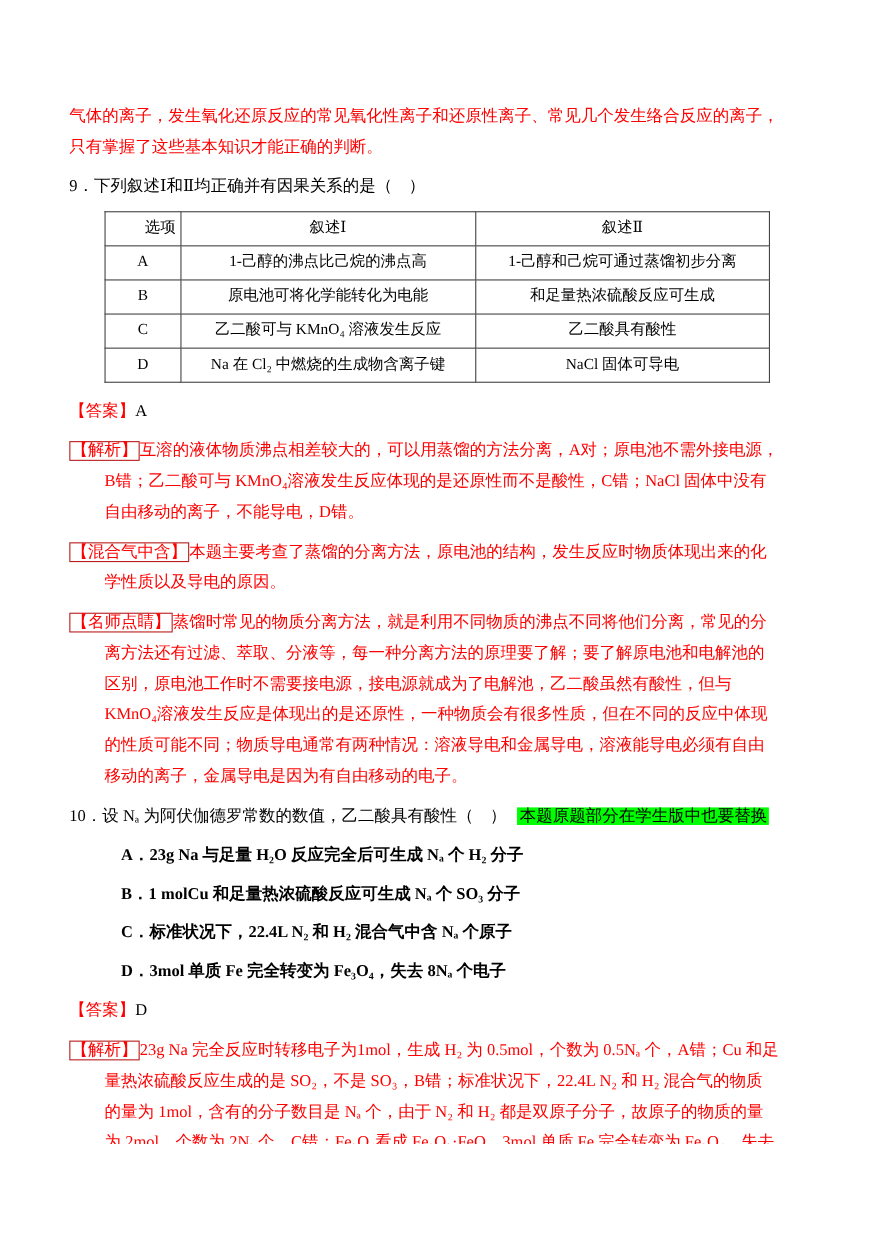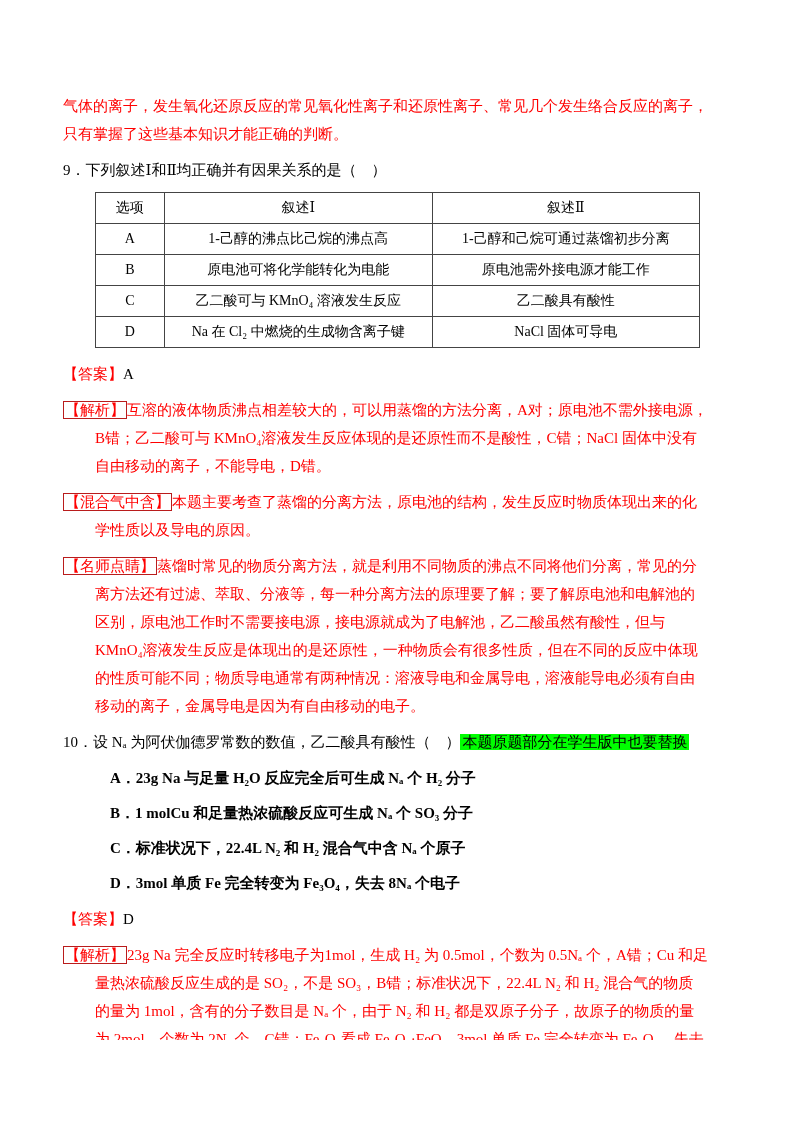--- a/index.html
+++ b/index.html
@@ -33,33 +33,33 @@
     line-height:20px;
   }
   .qtable th, .qtable td {
     border:1px solid #444444;
     text-align:center;
     vertical-align:middle;
     height:30px;
     padding:0 4px;
     font-weight:normal;
   }
-  .qtable .col-opt { width:62px; }
+  .qtable .col-opt { width:62px;text-align:right; }
   .qtable .col-s { width:270px; }
 
   .answer-line { margin-bottom:10px; }
   .analysis { margin-bottom:14px; }
   .kaodian { margin-bottom:16px; }
   .mingshi { margin-bottom:14px; }
 
   .q10-stem { margin-bottom:8px; }
   .highlight {
     background:#00ff00;
     color:#000;
-    margin-left:0;
+    margin-left:10px;
     padding:0 2px;
     white-space:nowrap;
   }
   .options { margin-left:47px; margin-bottom:8px; }
   .options p.para { margin-bottom:7px;font-weight:bold; }
 
   .footer {
     position:absolute;
     left:0; right:0; top:1038px;
     text-align:center;
@@ -88,21 +88,21 @@
       </thead>
       <tbody>
         <tr>
           <td>A</td>
           <td>1-己醇的沸点比己烷的沸点高</td>
           <td>1-己醇和己烷可通过蒸馏初步分离</td>
         </tr>
         <tr>
           <td>B</td>
           <td>原电池可将化学能转化为电能</td>
-          <td>原电池需外接电源才能工作</td>
+          <td>和足量热浓硫酸反应可生成</td>
         </tr>
         <tr>
           <td>C</td>
           <td>乙二酸可与 KMnO₄ 溶液发生反应</td>
           <td>乙二酸具有酸性</td>
         </tr>
         <tr>
           <td>D</td>
           <td>Na 在 Cl₂ 中燃烧的生成物含离子键</td>
           <td>NaCl 固体可导电</td>

